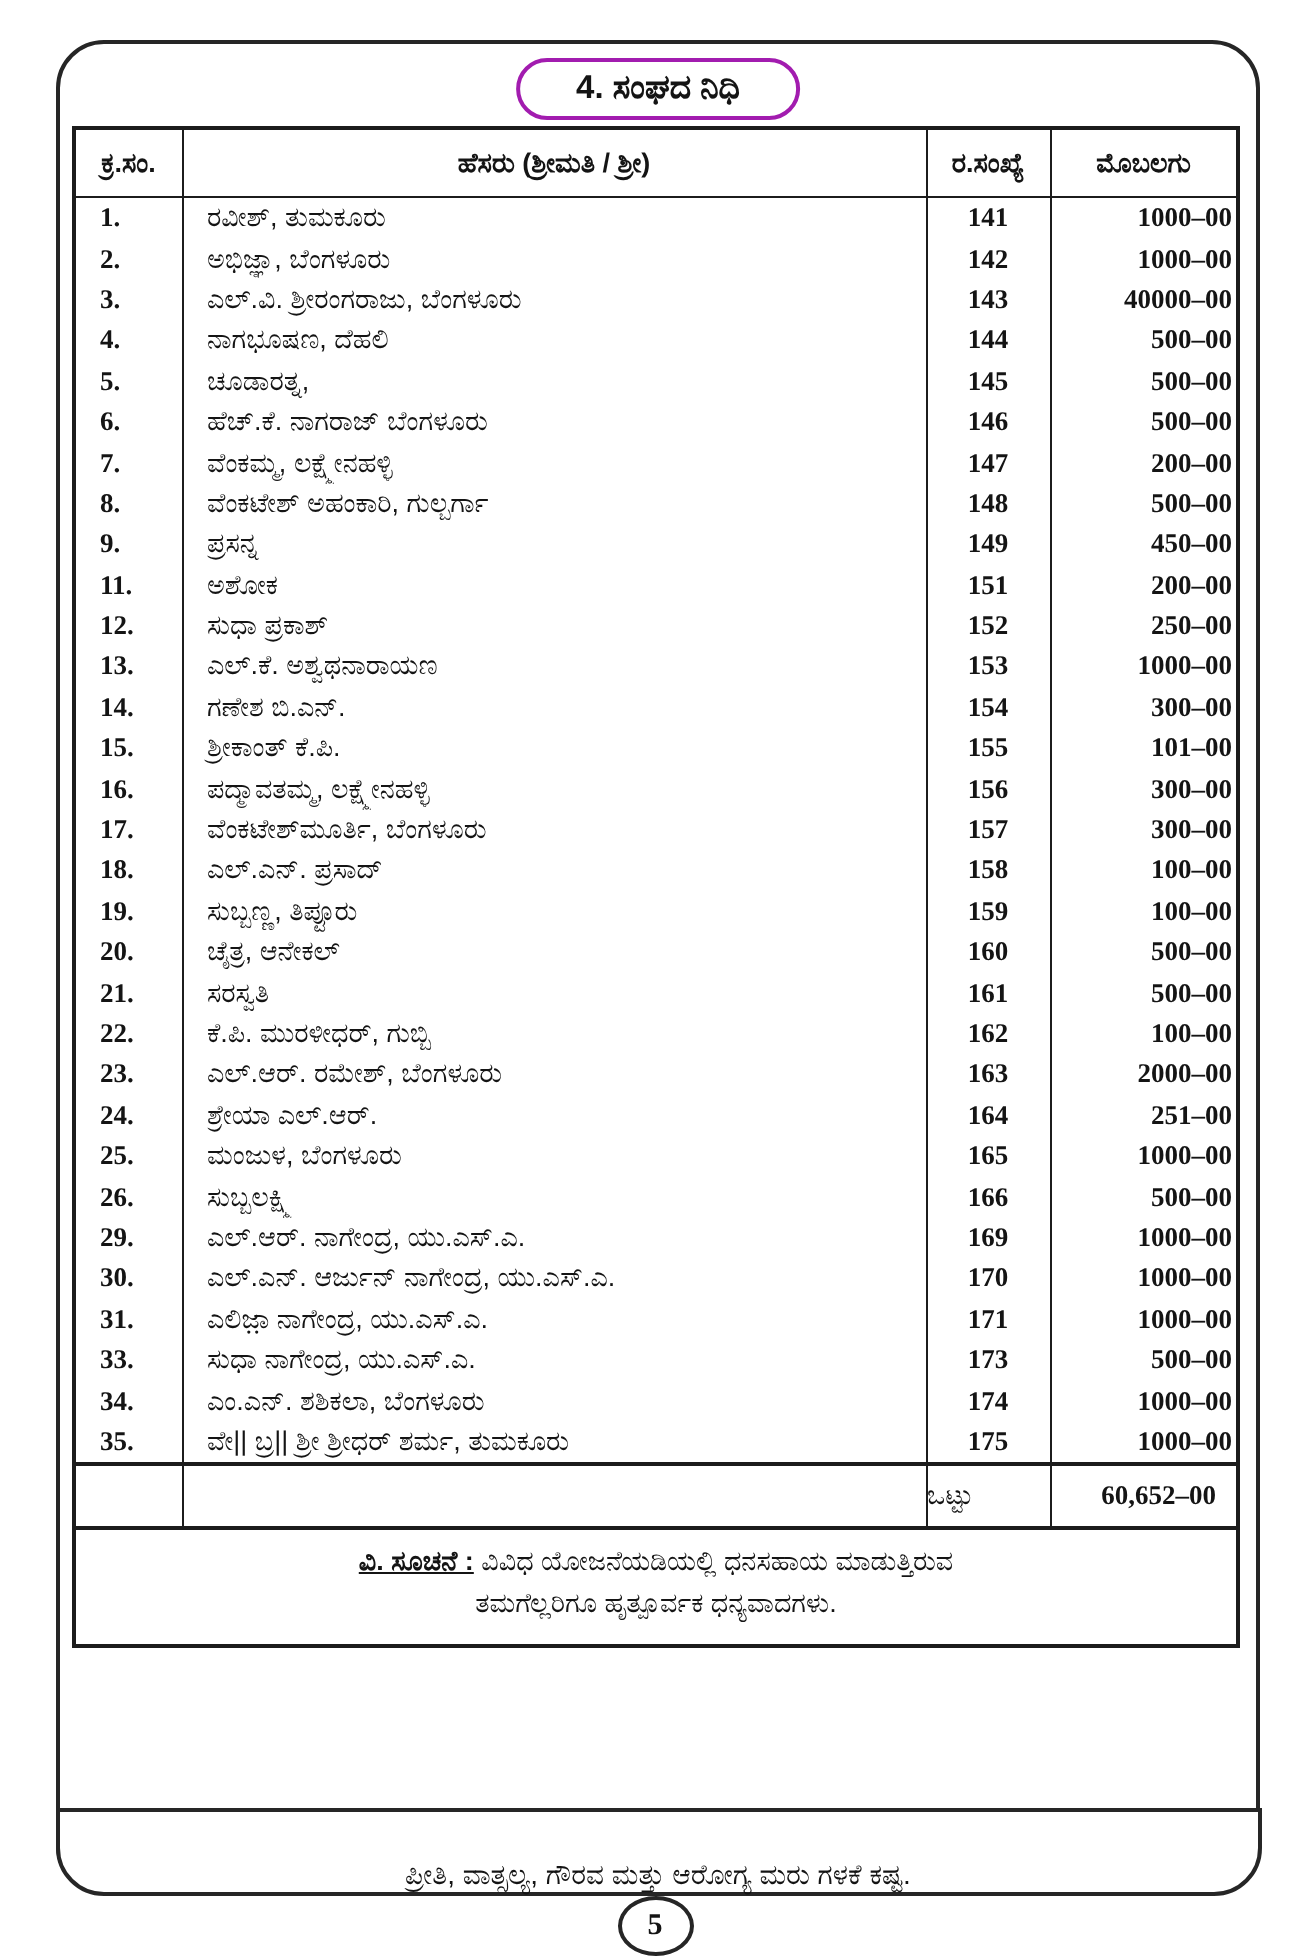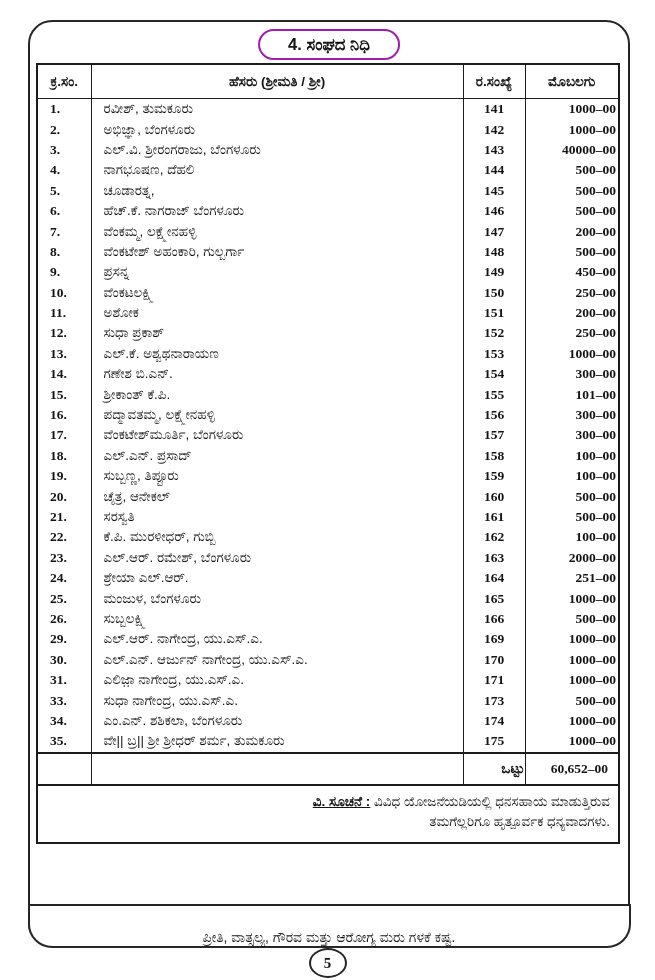--- a/index.html
+++ b/index.html
@@ -33,24 +33,24 @@
     white-space:nowrap;overflow:hidden;
   }
   .num{font-family:"Liberation Serif", serif;font-weight:bold;font-size:14px;}
   td.col-serial{text-align:left;padding-left:12px;}
   td.col-name{padding-left:12px;}
   td.col-receipt{text-align:center;}
   td.col-amount{text-align:right;padding-right:2px;}
   tr.total-row td{
     border-top:2px solid #1c1c1c;height:30px;
   }
-  .total-label{text-align:right;font-weight:bold;font-size:13.5px;}
+  .total-label{text-align:left;font-weight:normal;font-size:13.5px;}
   .total-amount{font-size:16.5px;padding-right:10px !important;}
   tr.note-row td{
-    border-top:2px solid #1c1c1c;height:auto;text-align:right;
+    border-top:2px solid #1c1c1c;height:auto;text-align:center;
     padding:6px 8px 9px 8px;font-size:13.5px;line-height:1.55;white-space:normal;
   }
   .note-label{font-weight:bold;text-decoration:underline;}
   .footer-strip{
     position:absolute;left:-2.5px;right:-2.5px;bottom:-2.5px;height:44px;
     border:2.5px solid #262626;border-radius:0 0 24px 24px;
     display:flex;align-items:flex-end;justify-content:center;
     font-size:14px;background:#fff;box-sizing:border-box;
   }
   .page-oval{
@@ -131,26 +131,20 @@
           <td class="col-receipt num">148</td>
           <td class="col-amount num">500–00</td>
         </tr>
         <tr>
           <td class="col-serial num">9.</td>
           <td class="col-name">ಪ್ರಸನ್ನ</td>
           <td class="col-receipt num">149</td>
           <td class="col-amount num">450–00</td>
         </tr>
         <tr>
-          <td class="col-serial num">10.</td>
-          <td class="col-name">ವೆಂಕಟಲಕ್ಷ್ಮಿ</td>
-          <td class="col-receipt num">150</td>
-          <td class="col-amount num">250–00</td>
-        </tr>
-        <tr>
           <td class="col-serial num">11.</td>
           <td class="col-name">ಅಶೋಕ</td>
           <td class="col-receipt num">151</td>
           <td class="col-amount num">200–00</td>
         </tr>
         <tr>
           <td class="col-serial num">12.</td>
           <td class="col-name">ಸುಧಾ ಪ್ರಕಾಶ್</td>
           <td class="col-receipt num">152</td>
           <td class="col-amount num">250–00</td>

